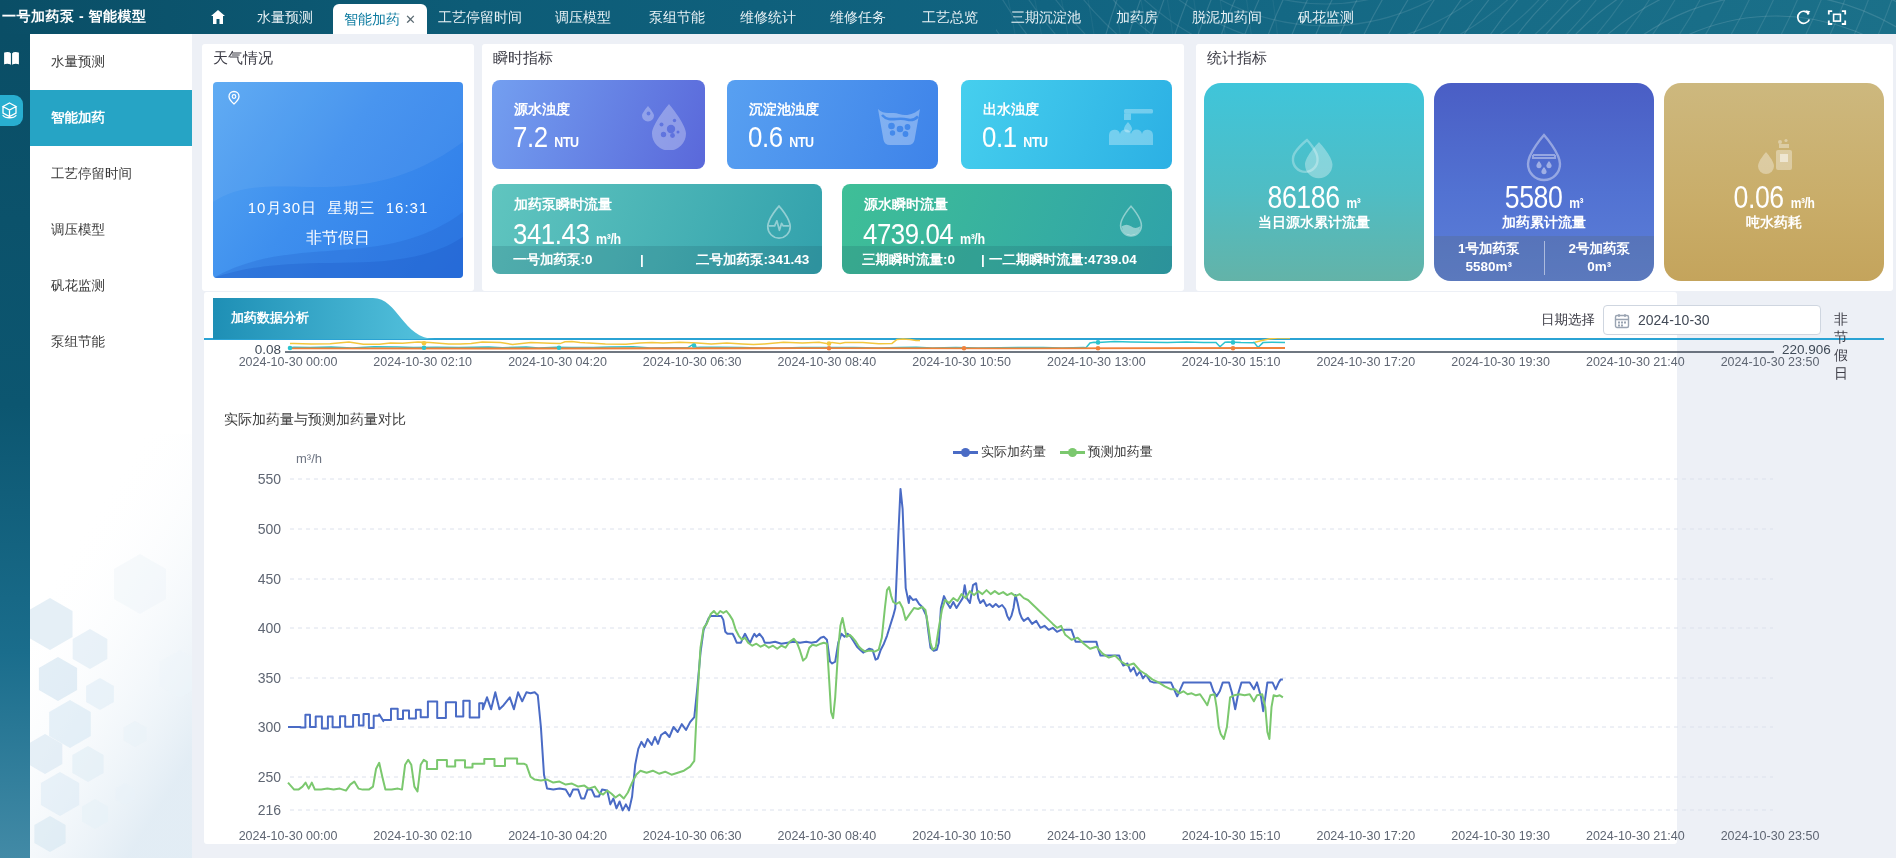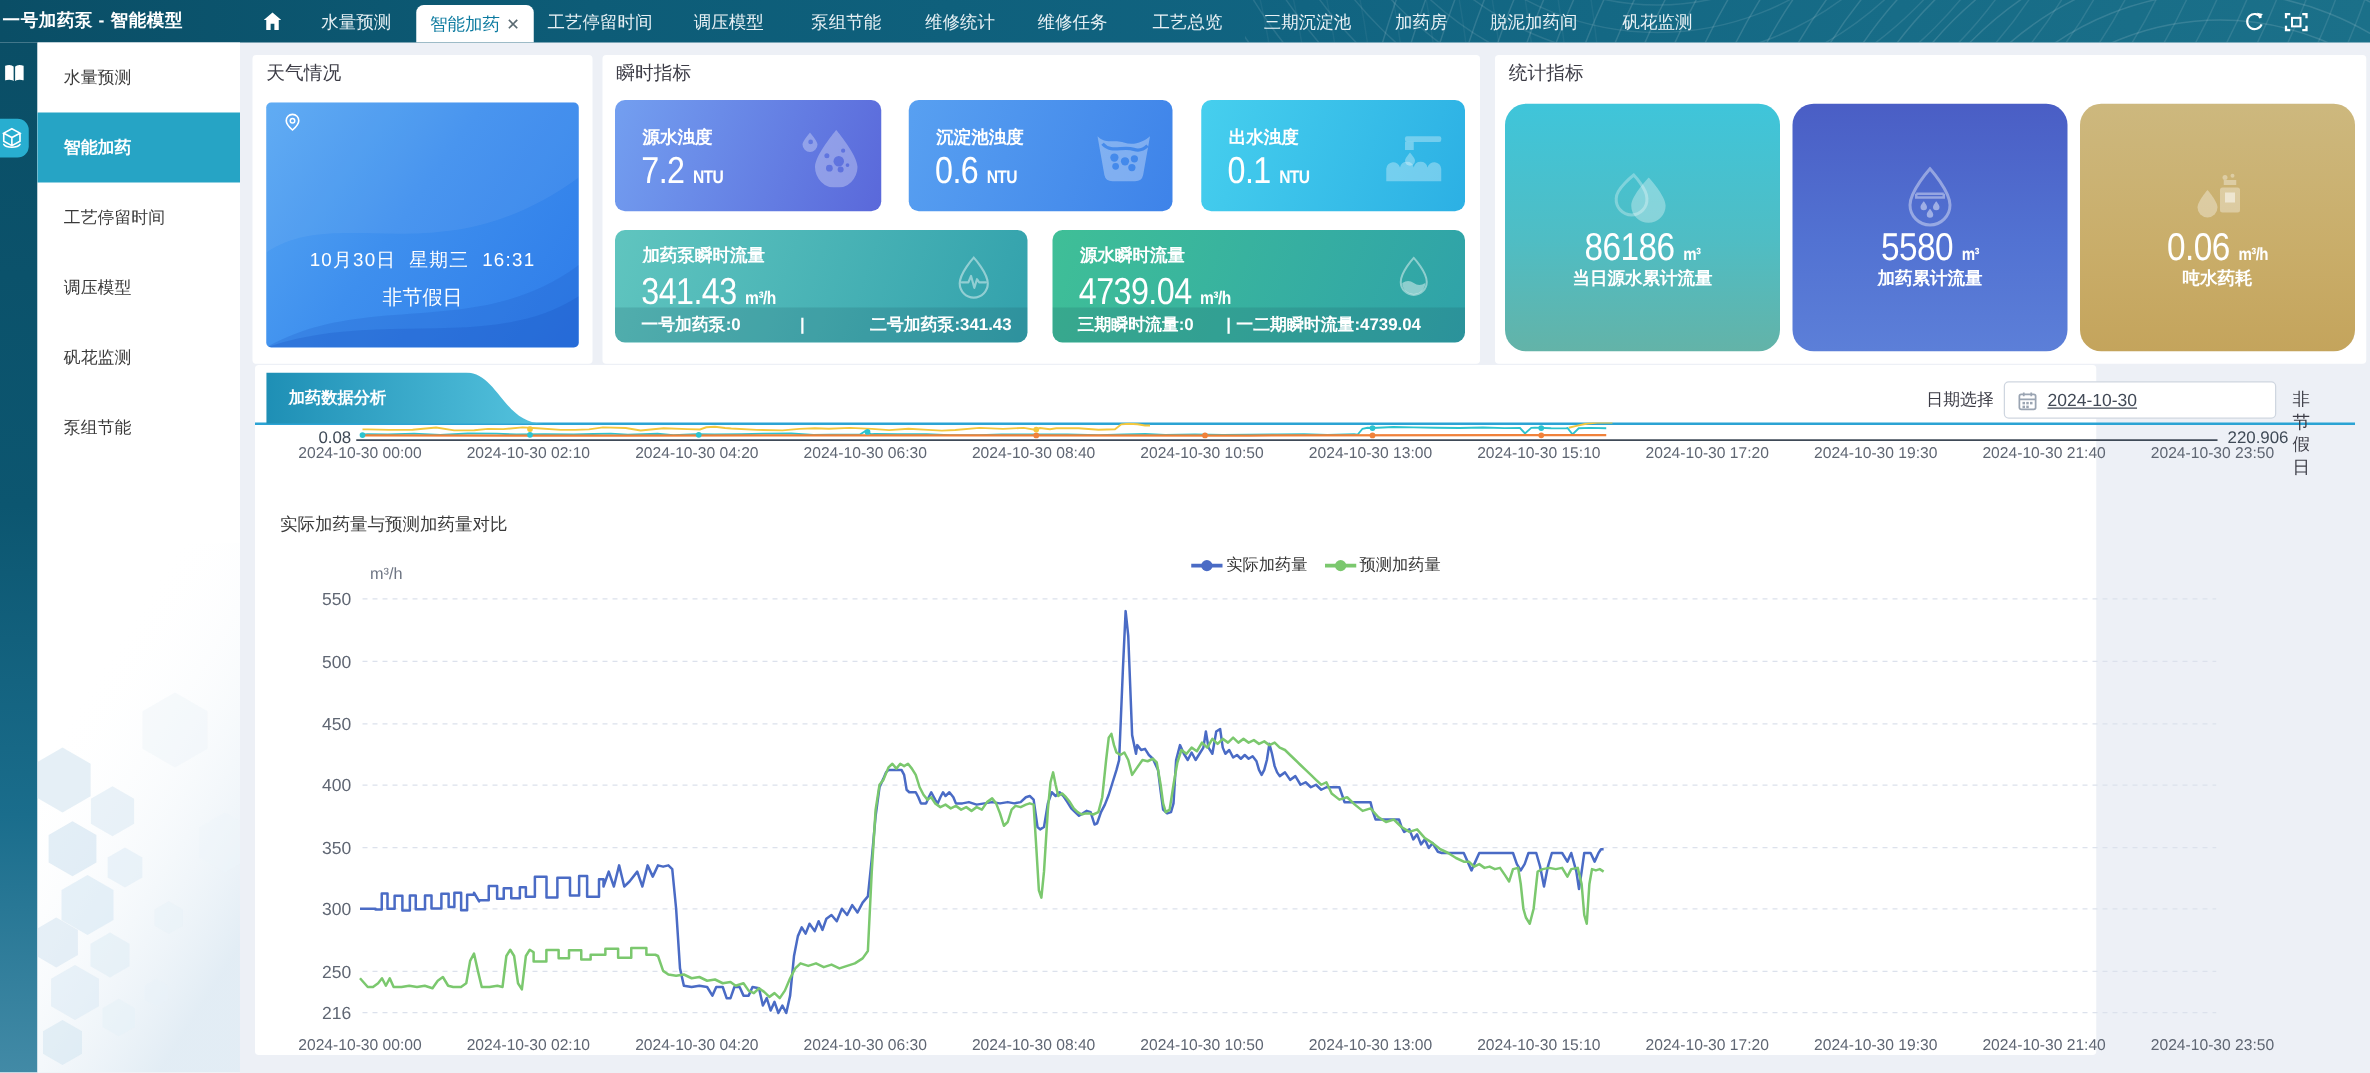--- a/index.html
+++ b/index.html
@@ -52,21 +52,21 @@
 .scard .slbl{position:absolute;left:0;top:131px;width:100%;font-size:14px;font-weight:bold;}
 .sfoot{position:absolute;left:0;bottom:0;width:100%;height:45px;background:rgba(88,102,108,0.25);display:flex;}
 .sfoot .col{flex:1;padding-top:4px;font-size:13.5px;font-weight:bold;line-height:18px;}
 .sfoot .sep{width:1px;height:34px;background:rgba(255,255,255,0.5);margin-top:5px;}
 
 #atab{position:absolute;left:9px;top:6px;width:222px;height:41px;}
 #atabtxt{position:absolute;left:27px;top:17px;font-size:13px;font-weight:bold;color:#fff;}
 #adivider{position:absolute;left:0px;top:46px;width:1680px;height:2px;background:#2ba3d4;}
 #dlabel{position:absolute;left:1337px;top:19px;font-size:13.5px;color:#3c3c46;}
 #dbox{position:absolute;left:1399px;top:13px;width:218px;height:30px;border:1px solid #cfd6e0;border-radius:4px;background:#fff;}
-#dbox .dtxt{position:absolute;left:34px;top:6px;font-size:14px;color:#414956;text-decoration:underline;}
+#dbox .dtxt{position:absolute;left:34px;top:6px;font-size:14px;color:#414956;}
 #dholiday{position:absolute;left:1630px;top:19px;font-size:14px;color:#3c3c46;}
 
 #bctitle{position:absolute;left:20px;top:119px;font-size:14px;color:#3a3a3a;}
 #legend{position:absolute;left:749px;top:151px;height:14px;font-size:13px;color:#333;}
 .litem{display:inline-block;margin-right:10px;}
 .lline{display:inline-block;vertical-align:middle;width:25px;height:3px;position:relative;margin-right:3px;}
 .lline i{position:absolute;left:8px;top:-3px;width:9px;height:9px;border-radius:50%;}
 </style>
 </head>
 <body>
@@ -339,20 +339,25 @@
           <path d="M25 2 C25 2 41 20 41 31 A16 16 0 0 1 9 31 C9 20 25 2 25 2 Z" fill="none" stroke="rgba(255,255,255,0.4)" stroke-width="2.4"></path>
           <path d="M14 22 h22 M14 22 v3 h22 v-3" stroke="rgba(255,255,255,0.4)" stroke-width="2" fill="none"></path>
           <g fill="rgba(255,255,255,0.45)">
             <path d="M20 28 c0 0 2.6 3 2.6 4.6 a2.6 2.6 0 0 1 -5.2 0 C17.4 31 20 28 20 28 Z"></path>
             <path d="M30 28 c0 0 2.6 3 2.6 4.6 a2.6 2.6 0 0 1 -5.2 0 C27.4 31 30 28 30 28 Z"></path>
             <path d="M25 34 c0 0 2.6 3 2.6 4.6 a2.6 2.6 0 0 1 -5.2 0 C22.4 37 25 34 25 34 Z"></path>
           </g>
         </svg>
       <div class="sval">5580 <span class="sunit">m³</span></div>
       <div class="slbl">加药累计流量</div>
+      <div class="sfoot">
+        <div class="col">1号加药泵<br>5580m³</div>
+        <div class="sep"></div>
+        <div class="col">2号加药泵<br>0m³</div>
+      </div>
     </div>
     <div class="scard" style="left:468px;background:linear-gradient(180deg,#cdb87e 0%,#c9ad69 60%,#c4a45c 100%);">
       <svg class="icon" style="position:absolute;left:90px;top:55px" width="44" height="44" viewBox="0 0 44 44">
           <g fill="rgba(255,255,255,0.35)">
             <path d="M12 14 C12 14 20 23 20 28 A8 8 0 0 1 4 28 C4 23 12 14 12 14 Z"></path>
             <rect x="22" y="12" width="16" height="20" rx="2"></rect>
             <rect x="25" y="6" width="10" height="4"></rect>
             <rect x="26" y="16" width="8" height="8" fill="rgba(255,255,255,0.5)"></rect>
             <circle cx="26" cy="4" r="2"></circle>
             <circle cx="32" cy="2.5" r="1.6"></circle>

